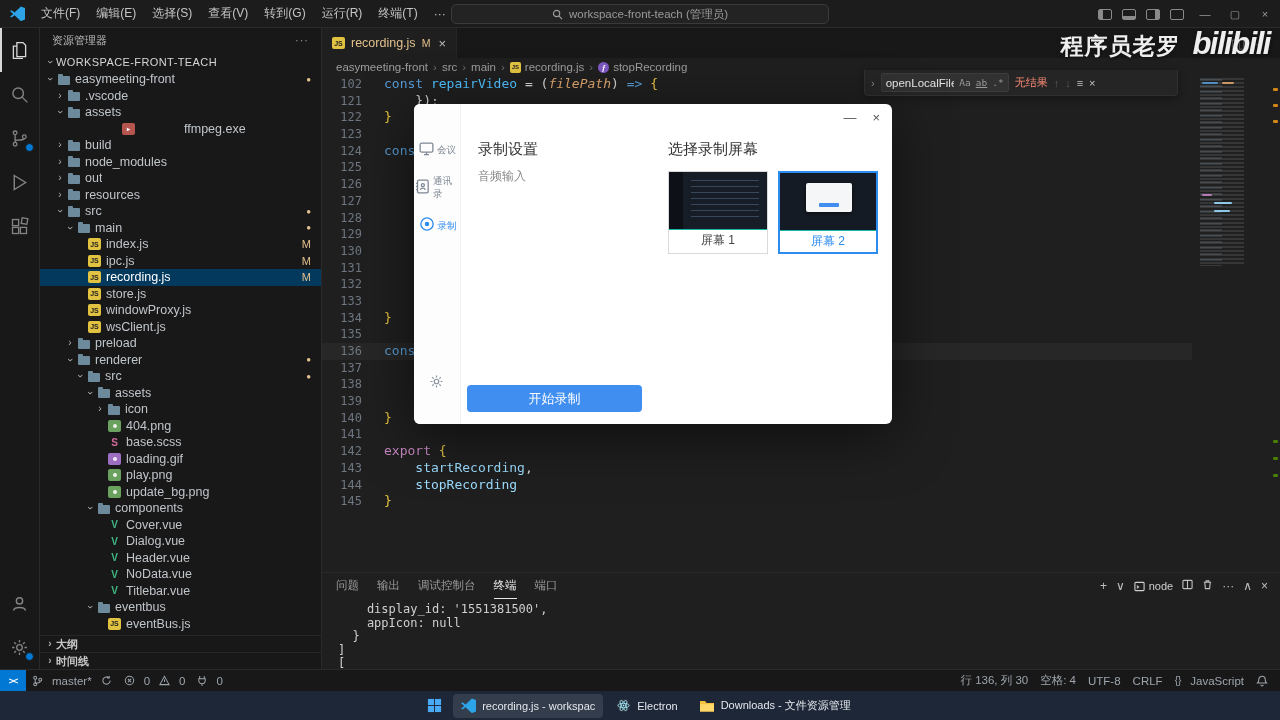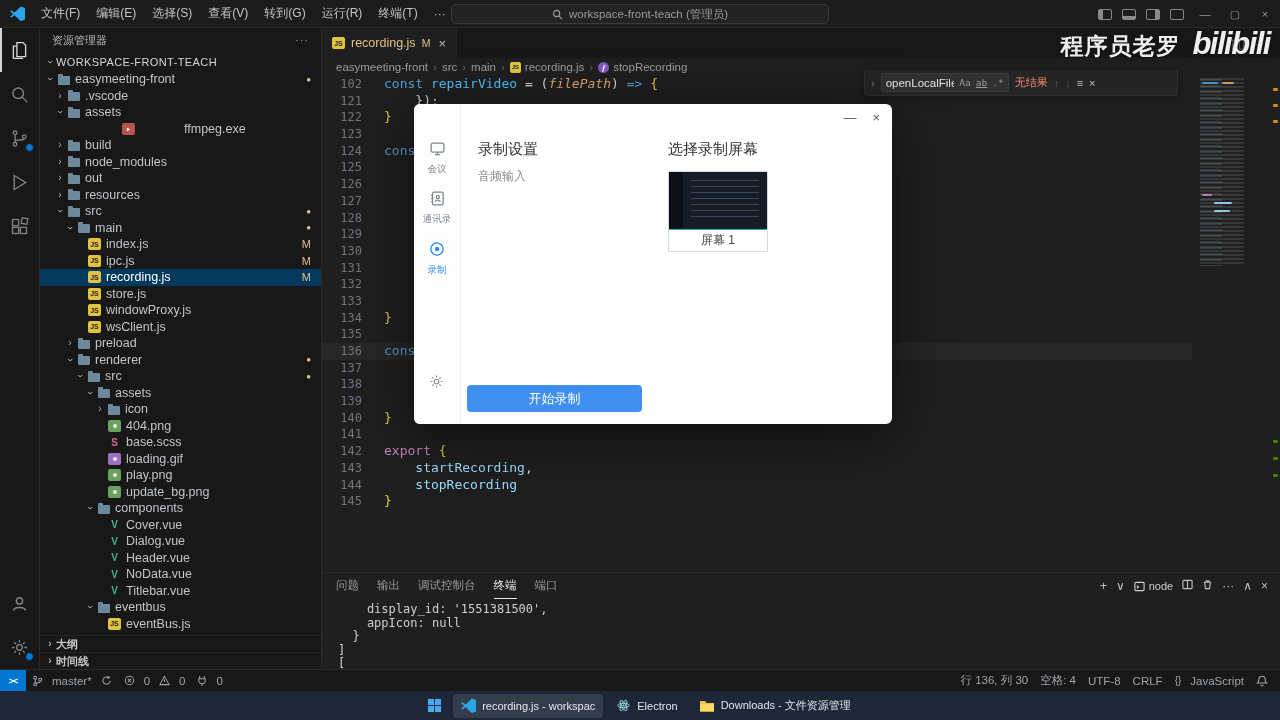--- a/index.html
+++ b/index.html
@@ -138,21 +138,21 @@
 .taskbar{position:absolute;left:0;right:0;bottom:0;height:29px;background:#1d2738;display:flex;align-items:center;justify-content:center;gap:5px;z-index:6}
 .tb-item{display:flex;align-items:center;gap:6px;height:24px;padding:0 8px;border-radius:4px;font-size:11px;color:#e4e7ec;cursor:pointer;white-space:nowrap}
 .tb-item.active{background:rgba(255,255,255,.1)}
 .tb-ic{display:inline-flex}
 
 
 .dialog{position:absolute;left:414px;top:104px;width:478px;height:320px;background:#fff;border-radius:6px;box-shadow:0 12px 55px rgba(0,0,0,.55);z-index:20;color:#333}
 .dlg-controls{position:absolute;top:7px;right:12px;display:flex;gap:16px;color:#555;font-size:13px;z-index:2}
 .dlg-controls span{cursor:pointer;line-height:1}
 .dlg-rail{position:absolute;left:0;top:0;bottom:0;width:47px;border-right:1px solid #f0f0f0;background:#fdfdfd;border-radius:6px 0 0 6px;display:flex;flex-direction:column;align-items:center;padding-top:36px;gap:14px}
-.rail-item{display:flex;flex-direction:column;align-items:center;gap:2px;color:#7d8694;cursor:pointer}
+.rail-item{display:flex;flex-direction:row;align-items:center;gap:2px;color:#7d8694;cursor:pointer}
 .rail-item.active{color:#2d8cf0}
 .rail-label{font-size:9.5px}
 .rail-gear{margin-top:auto;margin-bottom:16px;color:#8b93a0;cursor:pointer}
 .dlg-left{position:absolute;left:64px;top:36px}
 .dlg-title{font-size:15px;color:#333;font-weight:500}
 .dlg-sub{font-size:12px;color:#8a8a8a;margin-top:9px;cursor:pointer}
 .dlg-right{position:absolute;left:254px;top:36px}
 .screens{display:flex;gap:10px;margin-top:12px}
 .scard{width:100px;border:1px solid #d9d9d9;background:#fff;cursor:pointer}
 .scard.sel{border:2px solid #2d8cf0}
@@ -640,20 +640,24 @@
       <div class="dlg-title">录制设置</div>
       <div class="dlg-sub">音频输入</div>
     </div>
     <div class="dlg-right">
       <div class="dlg-title">选择录制屏幕</div>
       <div class="screens" id="screens">
           <div class="scard">
             <div class="sthumb t1"></div>
             <div class="slabel">屏幕 1</div>
           </div>
+          <div class="scard sel">
+            <div class="sthumb t2"></div>
+            <div class="slabel">屏幕 2</div>
+          </div>
         </div>
     </div>
     <div class="start-rec">开始录制</div>
   </div>
 
   <div class="statusbar">
     <div class="sb-remote">&gt;&lt;</div>
     <div class="sb-item">
       <span class="sb-ic">
         <svg width="11" height="12" viewBox="0 0 12 13" fill="none" stroke="#9da5ad" stroke-width="1.1">

